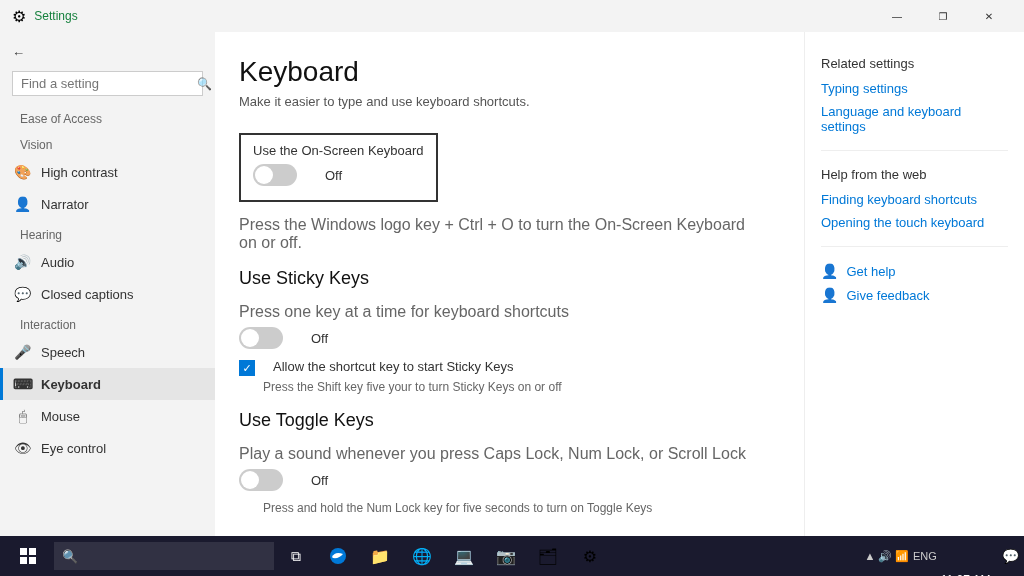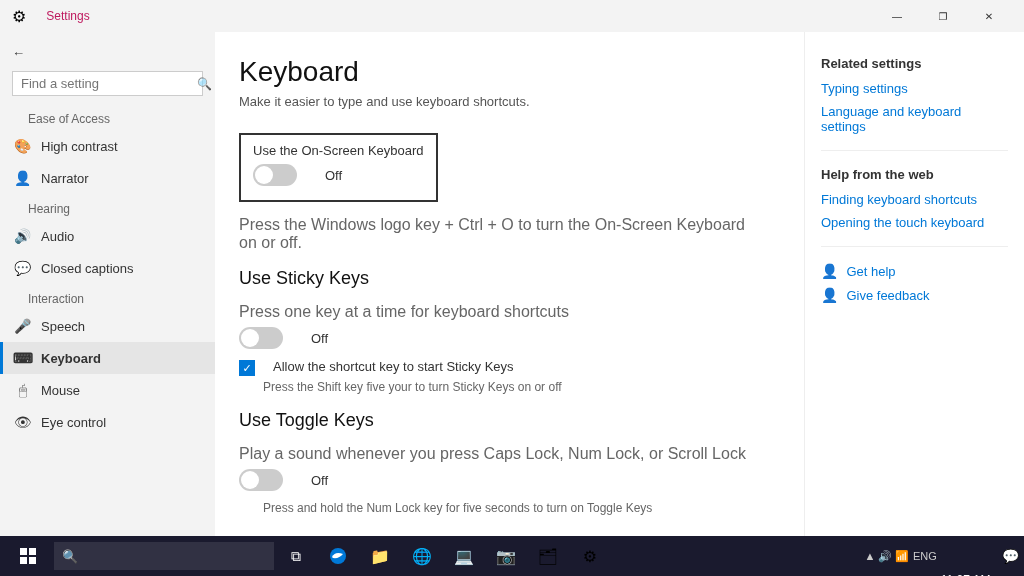--- a/index.html
+++ b/index.html
@@ -9,21 +9,21 @@
     .titlebar {
       height: 32px;
       background: #f3f3f3;
       display: flex;
       align-items: center;
       padding: 0 12px;
       justify-content: space-between;
       flex-shrink: 0;
     }
     .titlebar-left { display: flex; align-items: center; gap: 8px; }
-    .titlebar-title { font-size: 12px; color: #be185d; margin-left: 12px; }
+    .titlebar-title { font-size: 12px; color: #15803d; }
     .titlebar-controls { display: flex; gap: 0; }
     .titlebar-btn {
       width: 46px; height: 32px;
       display: flex; align-items: center; justify-content: center;
       font-size: 10px; cursor: pointer; background: transparent; border: none;
       color: #333;
     }
 
     
     .app-body {
@@ -53,21 +53,21 @@
       background: white;
       border: 1px solid #ccc;
       padding: 4px 8px;
     }
     .search-box input {
       border: none; outline: none; flex: 1; font-size: 13px; background: transparent;
     }
     .search-icon-char { color: #666; font-size: 12px; }
 
     .sidebar-section-label {
-      padding: 8px 12px 4px 28px;
+      padding: 8px 12px 4px 20px;
       font-size: 12px;
       color: #666;
       font-weight: 400;
     }
     .sidebar-item {
       display: flex; align-items: center; gap: 10px;
       padding: 8px 12px;
       cursor: pointer;
       font-size: 13px;
       color: #333;
@@ -135,21 +135,21 @@
     .checkbox-desc { font-size: 12px; color: #666; margin-left: 24px; margin-bottom: 16px; }
 
     
     .right-panel {
       width: 220px;
       background: white;
       flex-shrink: 0;
       padding: 24px 16px;
       border-left: 1px solid #eee;
     }
-    .right-section-title { font-size: 13px; font-weight: 700; color: #333; margin-bottom: 10px; }
+    .right-section-title { font-size: 13px; font-weight: 400; color: #333; margin-bottom: 10px; }
     .right-link { font-size: 13px; color: #0078d7; cursor: pointer; display: block; margin-bottom: 8px; text-decoration: none; }
     .right-divider { height: 1px; background: #eee; margin: 16px 0; }
     .right-help-row { display: flex; align-items: center; gap: 8px; margin-bottom: 8px; }
     .right-help-icon { color: #666; font-size: 14px; }
 
     
     .taskbar {
       height: 40px;
       background: #1a1a2e;
       display: flex;
@@ -187,20 +187,21 @@
     <div class="sidebar-back">
       <span>←</span>
       <span></span>
     </div>
     <div class="search-box">
       <input type="text" placeholder="Find a setting" style="">
       <span class="search-icon-char">🔍</span>
     </div>
     <div class="sidebar-section-label">Ease of Access</div>
 
+    <div class="sidebar-section-label">Vision</div>
     <div class="sidebar-item">
       <span class="sidebar-item-icon">🎨</span>
       <span>High contrast</span>
     </div>
     <div class="sidebar-item">
       <span class="sidebar-item-icon">👤</span>
       <span>Narrator</span>
     </div>
 
     <div class="sidebar-section-label">Hearing</div>

